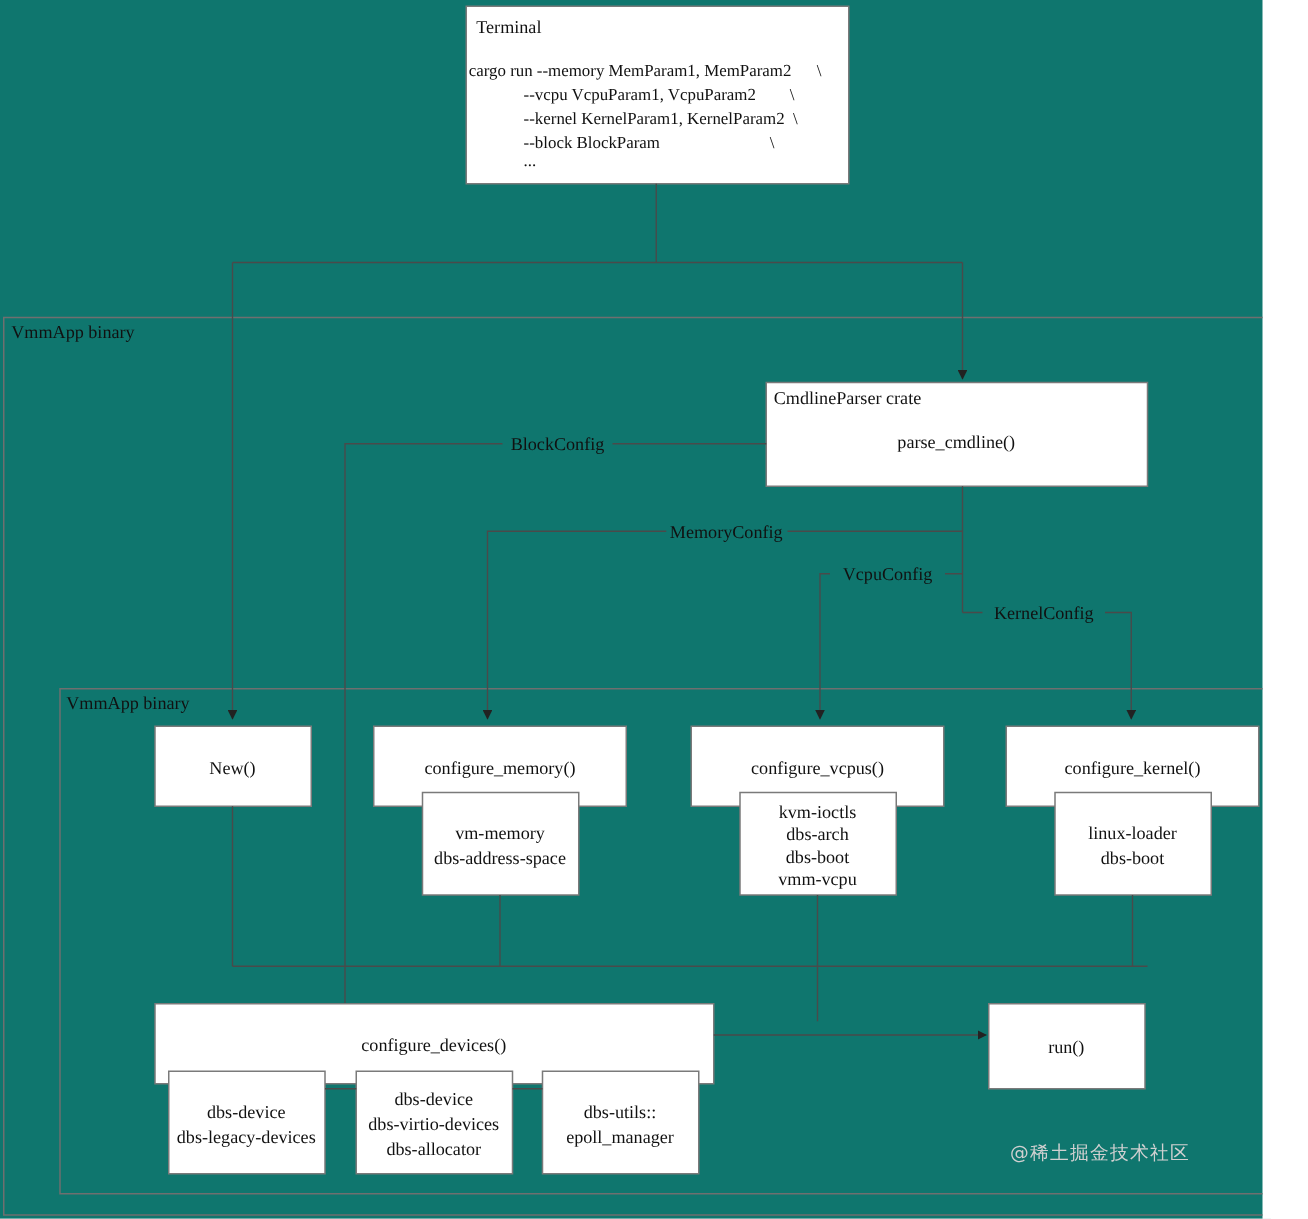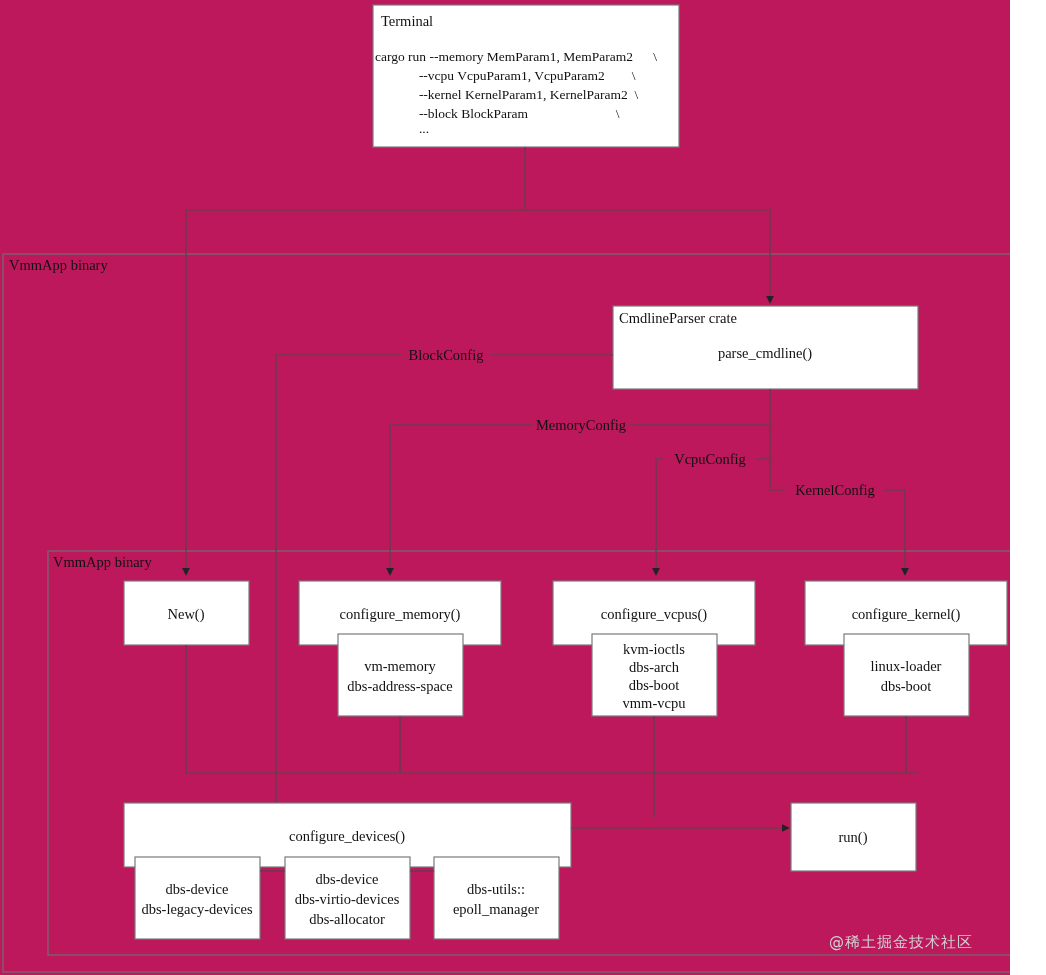--- a/index.html
+++ b/index.html
@@ -4,21 +4,21 @@
 <style>
   html, body {
     margin: 0;
     padding: 0;
     background: #ffffff;
   }
   #page {
     position: relative;
     width: 1010px;
     height: 975px;
-    background: #be185d;
+    background: #0f766e;
     font-family: "Liberation Serif", "DejaVu Serif", serif;
     overflow: hidden;
   }
   svg.diagram {
     position: absolute;
     left: 0;
     top: 0;
     width: 1046px;
     height: 975px;
   }
@@ -166,15 +166,15 @@
     <path class="edge" d="M 260 871 L 285 871"></path>
     <path class="edge" d="M 410 871 L 434 871"></path>
 
     <path class="edge" marker-end="url(#arrow)" d="M 571 828 L 789 828"></path>
 
     <rect class="box" x="791" y="803" width="125" height="68"></rect>
     <text class="lbl lbl-mid" x="853" y="842">run()</text>
 
   </svg>
 
-  <div class="watermark" style="left:829px; top:913px;margin-top:20px;">@稀土掘金技术社区</div>
+  <div class="watermark" style="left:808px; top:913px;">@稀土掘金技术社区</div>
 
 </div>
 
 </body></html>

